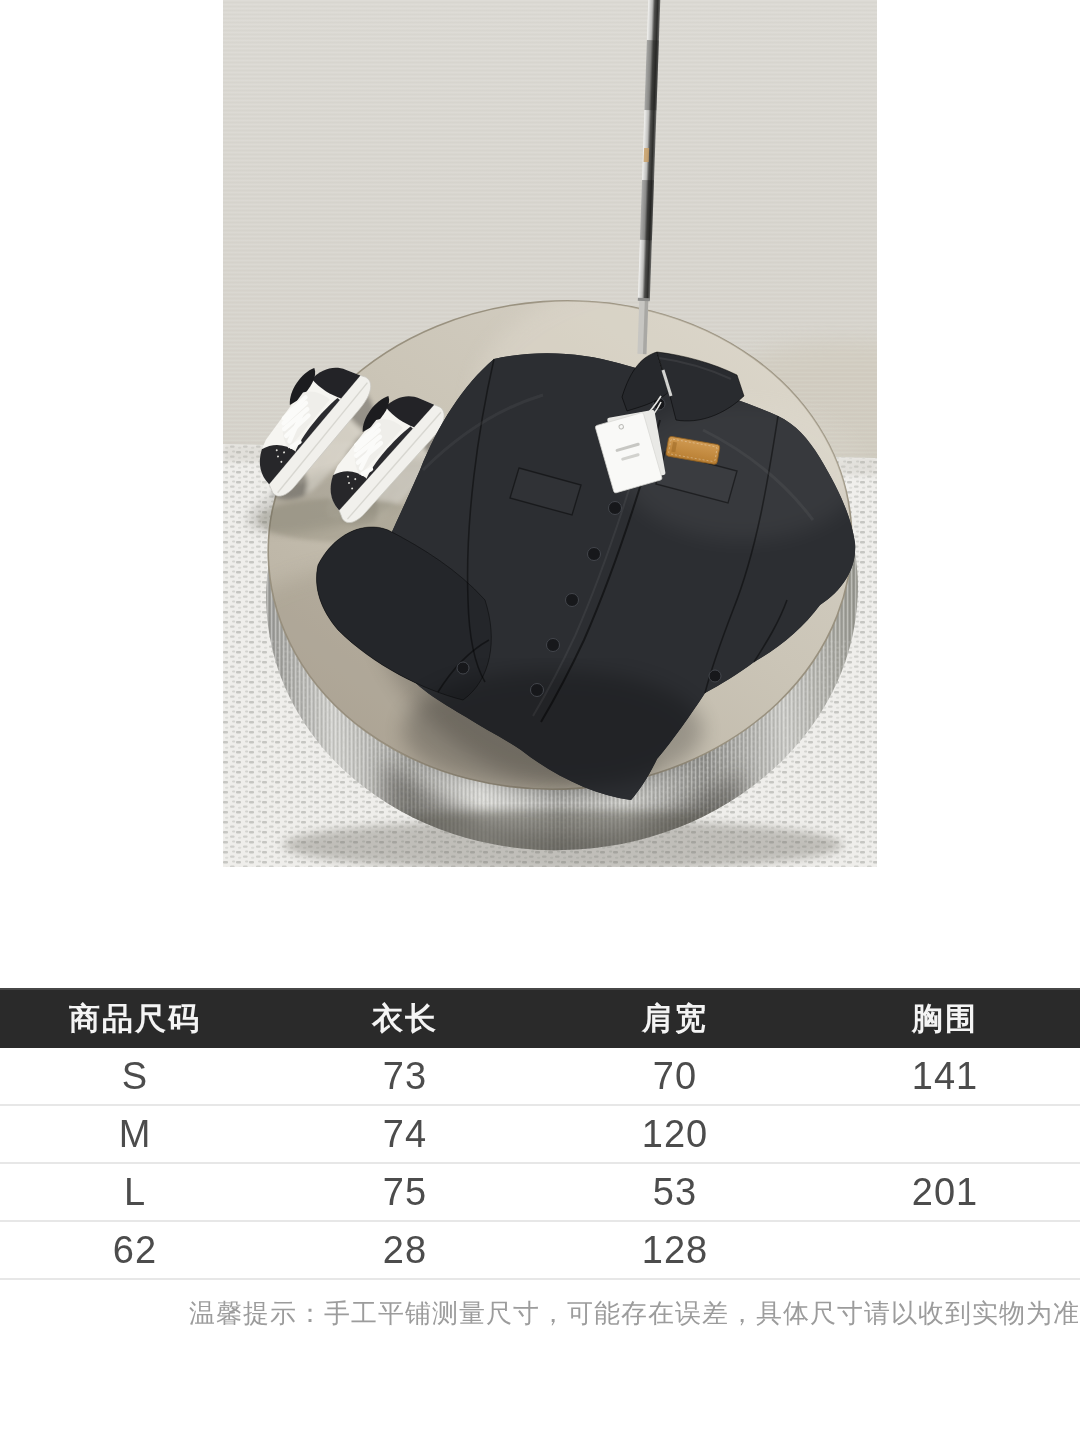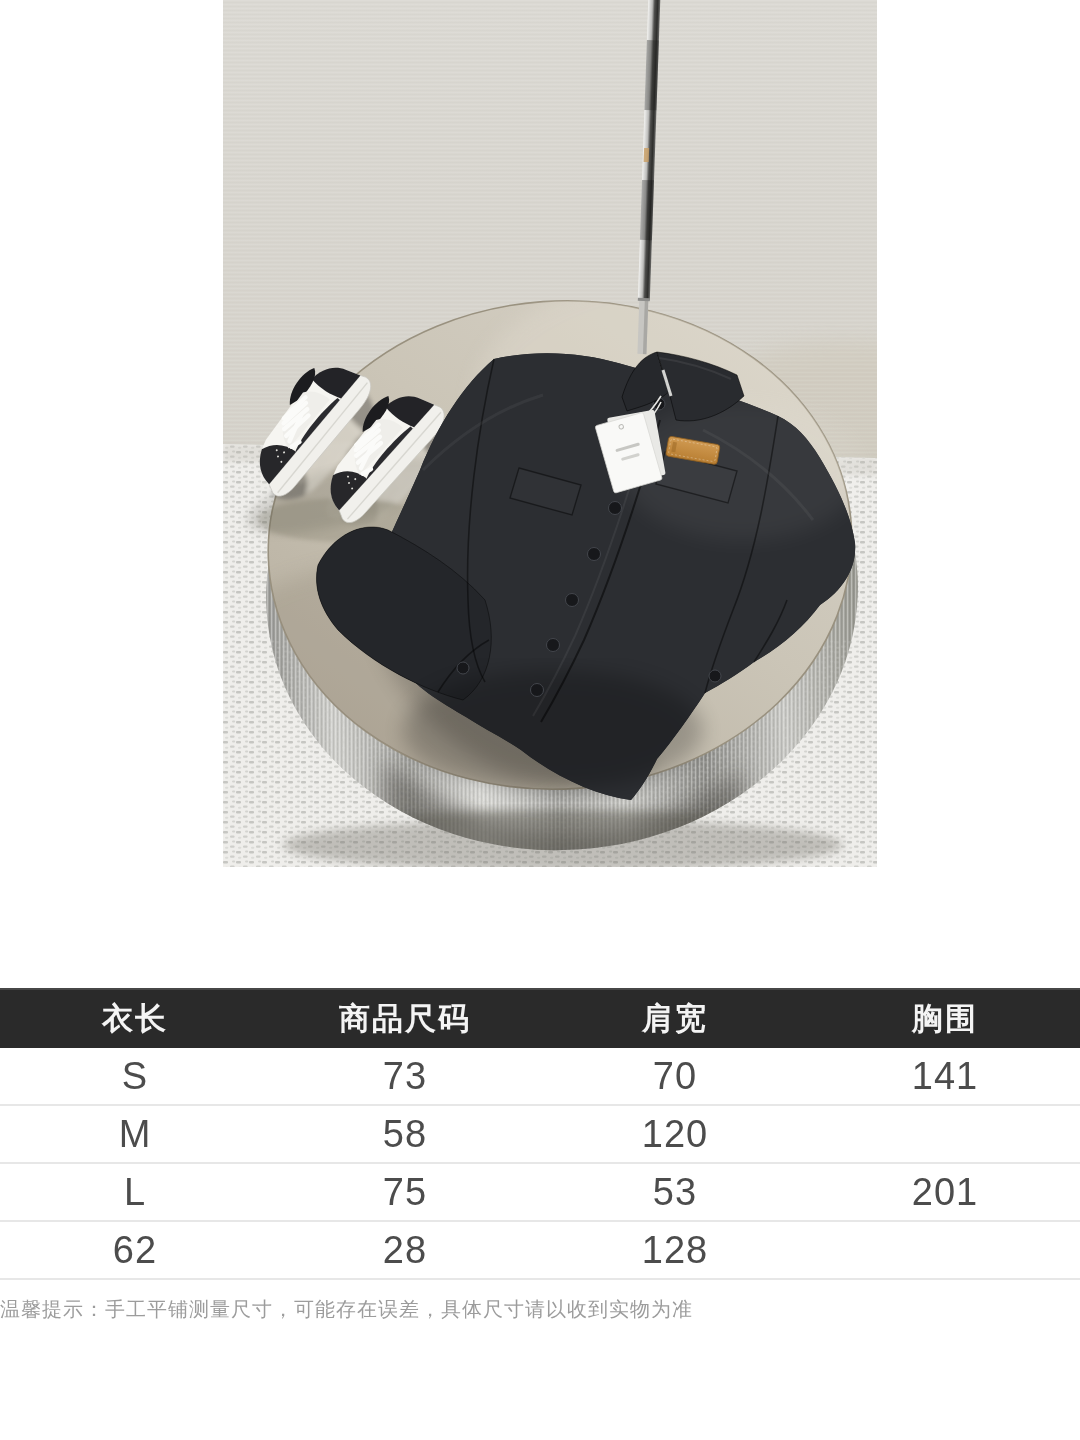--- a/index.html
+++ b/index.html
@@ -26,22 +26,22 @@
     font-size:31px;font-weight:600;letter-spacing:2px;
   }
   .chart-row{
     display:flex;height:56px;align-items:center;
     border-bottom:2px solid var(--divider,#e7e7e7);
     color:var(--row_text,#4c4c4c);
     font-size:38px;font-weight:300;
   }
   .chart-row .cell{width:25%;text-align:center;letter-spacing:1px;}
   .chart-note{
-    margin-top:16px;text-align:left;
-    font-size:20px;letter-spacing:1px;
+    margin-top:16px;text-align:right;
+    font-size:26px;letter-spacing:1px;
     color:var(--note_text,#9c9c9c);
   }
 </style>
 </head>
 <body>
 
 <section class="photo">
 <svg viewBox="0 0 654 867" xmlns="http://www.w3.org/2000/svg">
   <defs>
     <linearGradient id="wallG" x1="0" y1="0" x2="0" y2="1">
@@ -285,35 +285,35 @@
         <rect x="13" y="28" width="25" height="3" rx="1.5" fill="#c7c7c3"></rect>
         <rect x="16" y="38" width="19" height="3" rx="1.5" fill="#d2d2ce"></rect>
       </g>
     </g>
   </g>
 </svg>
 </section>
 
 <section class="size-chart">
   <div class="chart-header">
+    <div class="cell">商品尺码</div>
     <div class="cell">衣长</div>
-    <div class="cell">商品尺码</div>
     <div class="cell">肩宽</div>
     <div class="cell">胸围</div>
   </div>
 
   <div class="chart-row">
     <div class="cell">S</div>
     <div class="cell">73</div>
     <div class="cell">70</div>
     <div class="cell">141</div>
   </div>
   <div class="chart-row">
     <div class="cell">M</div>
-    <div class="cell">58</div>
+    <div class="cell">74</div>
     <div class="cell">120</div>
   </div>
   <div class="chart-row">
     <div class="cell">L</div>
     <div class="cell">75</div>
     <div class="cell">53</div>
     <div class="cell">201</div>
   </div>
   <div class="chart-row">
     <div class="cell">62</div>

